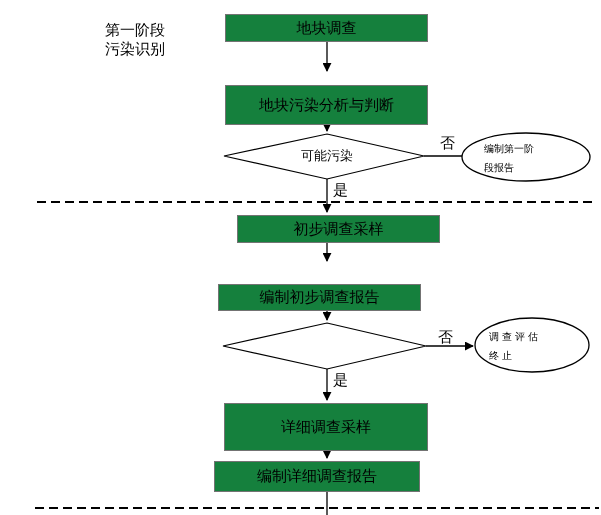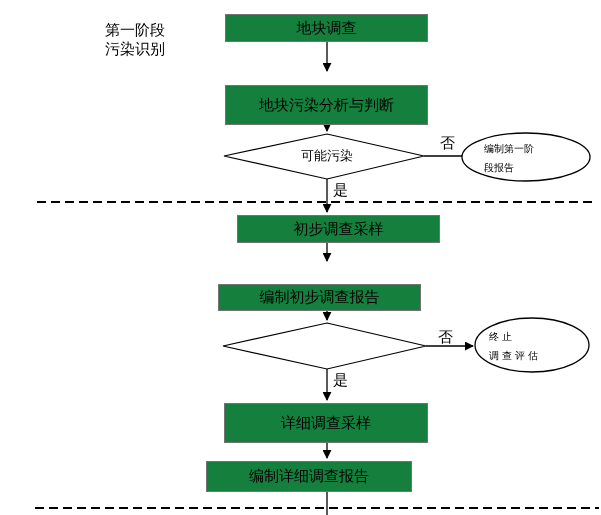--- a/index.html
+++ b/index.html
@@ -32,22 +32,22 @@
     justify-content: center;
     font-size: 15px;
     line-height: 1;
     white-space: nowrap;
     box-sizing: border-box;
   }
   .b1 { left: 225px; top: 14px;  width: 203px; height: 28px; }
   .b2 { left: 225px; top: 85px;  width: 203px; height: 40px; }
   .b3 { left: 237px; top: 215px; width: 203px; height: 28px; }
   .b4 { left: 218px; top: 264px; width: 203px; height: 27px; margin-top: 20px; }
-  .b5 { left: 224px; top: 403px; width: 204px; height: 40px; }
-  .b6 { left: 206px; top: 461px; width: 206px; height: 31px; }
+  .b5 { left: 224px; top: 403px; width: 204px; height: 48px; }
+  .b6 { left: 214px; top: 461px; width: 206px; height: 31px; }
   .shape-label {
     position: absolute;
     font-size: 13px;
     line-height: 1;
     white-space: nowrap;
   }
   .dm1-label { left: 227px; top: 149px; width: 200px; text-align: center; }
   .dm2-label { left: 227px; top: 339px; width: 200px; text-align: center; }
   .ellipse-text {
     position: absolute;
@@ -117,22 +117,22 @@
   <div class="node-box b5">详细调查采样</div>
   <div class="node-box b6">编制详细调查报告</div>
 
   <div class="shape-label dm1-label">可能污染</div>
 
   <div class="ellipse-text e1-text">
     <div>编制第一阶</div>
     <div>段报告</div>
   </div>
   <div class="ellipse-text e2-text">
+    <div>调查评估</div>
     <div>终止</div>
-    <div>调查评估</div>
   </div>
 
   <div class="stage-label stage1">
     <div>第一阶段</div>
     <div>污染识别</div>
   </div>
   <div class="stage-label stage2">
   </div>
 
   <div class="edge-label no1">否</div>

